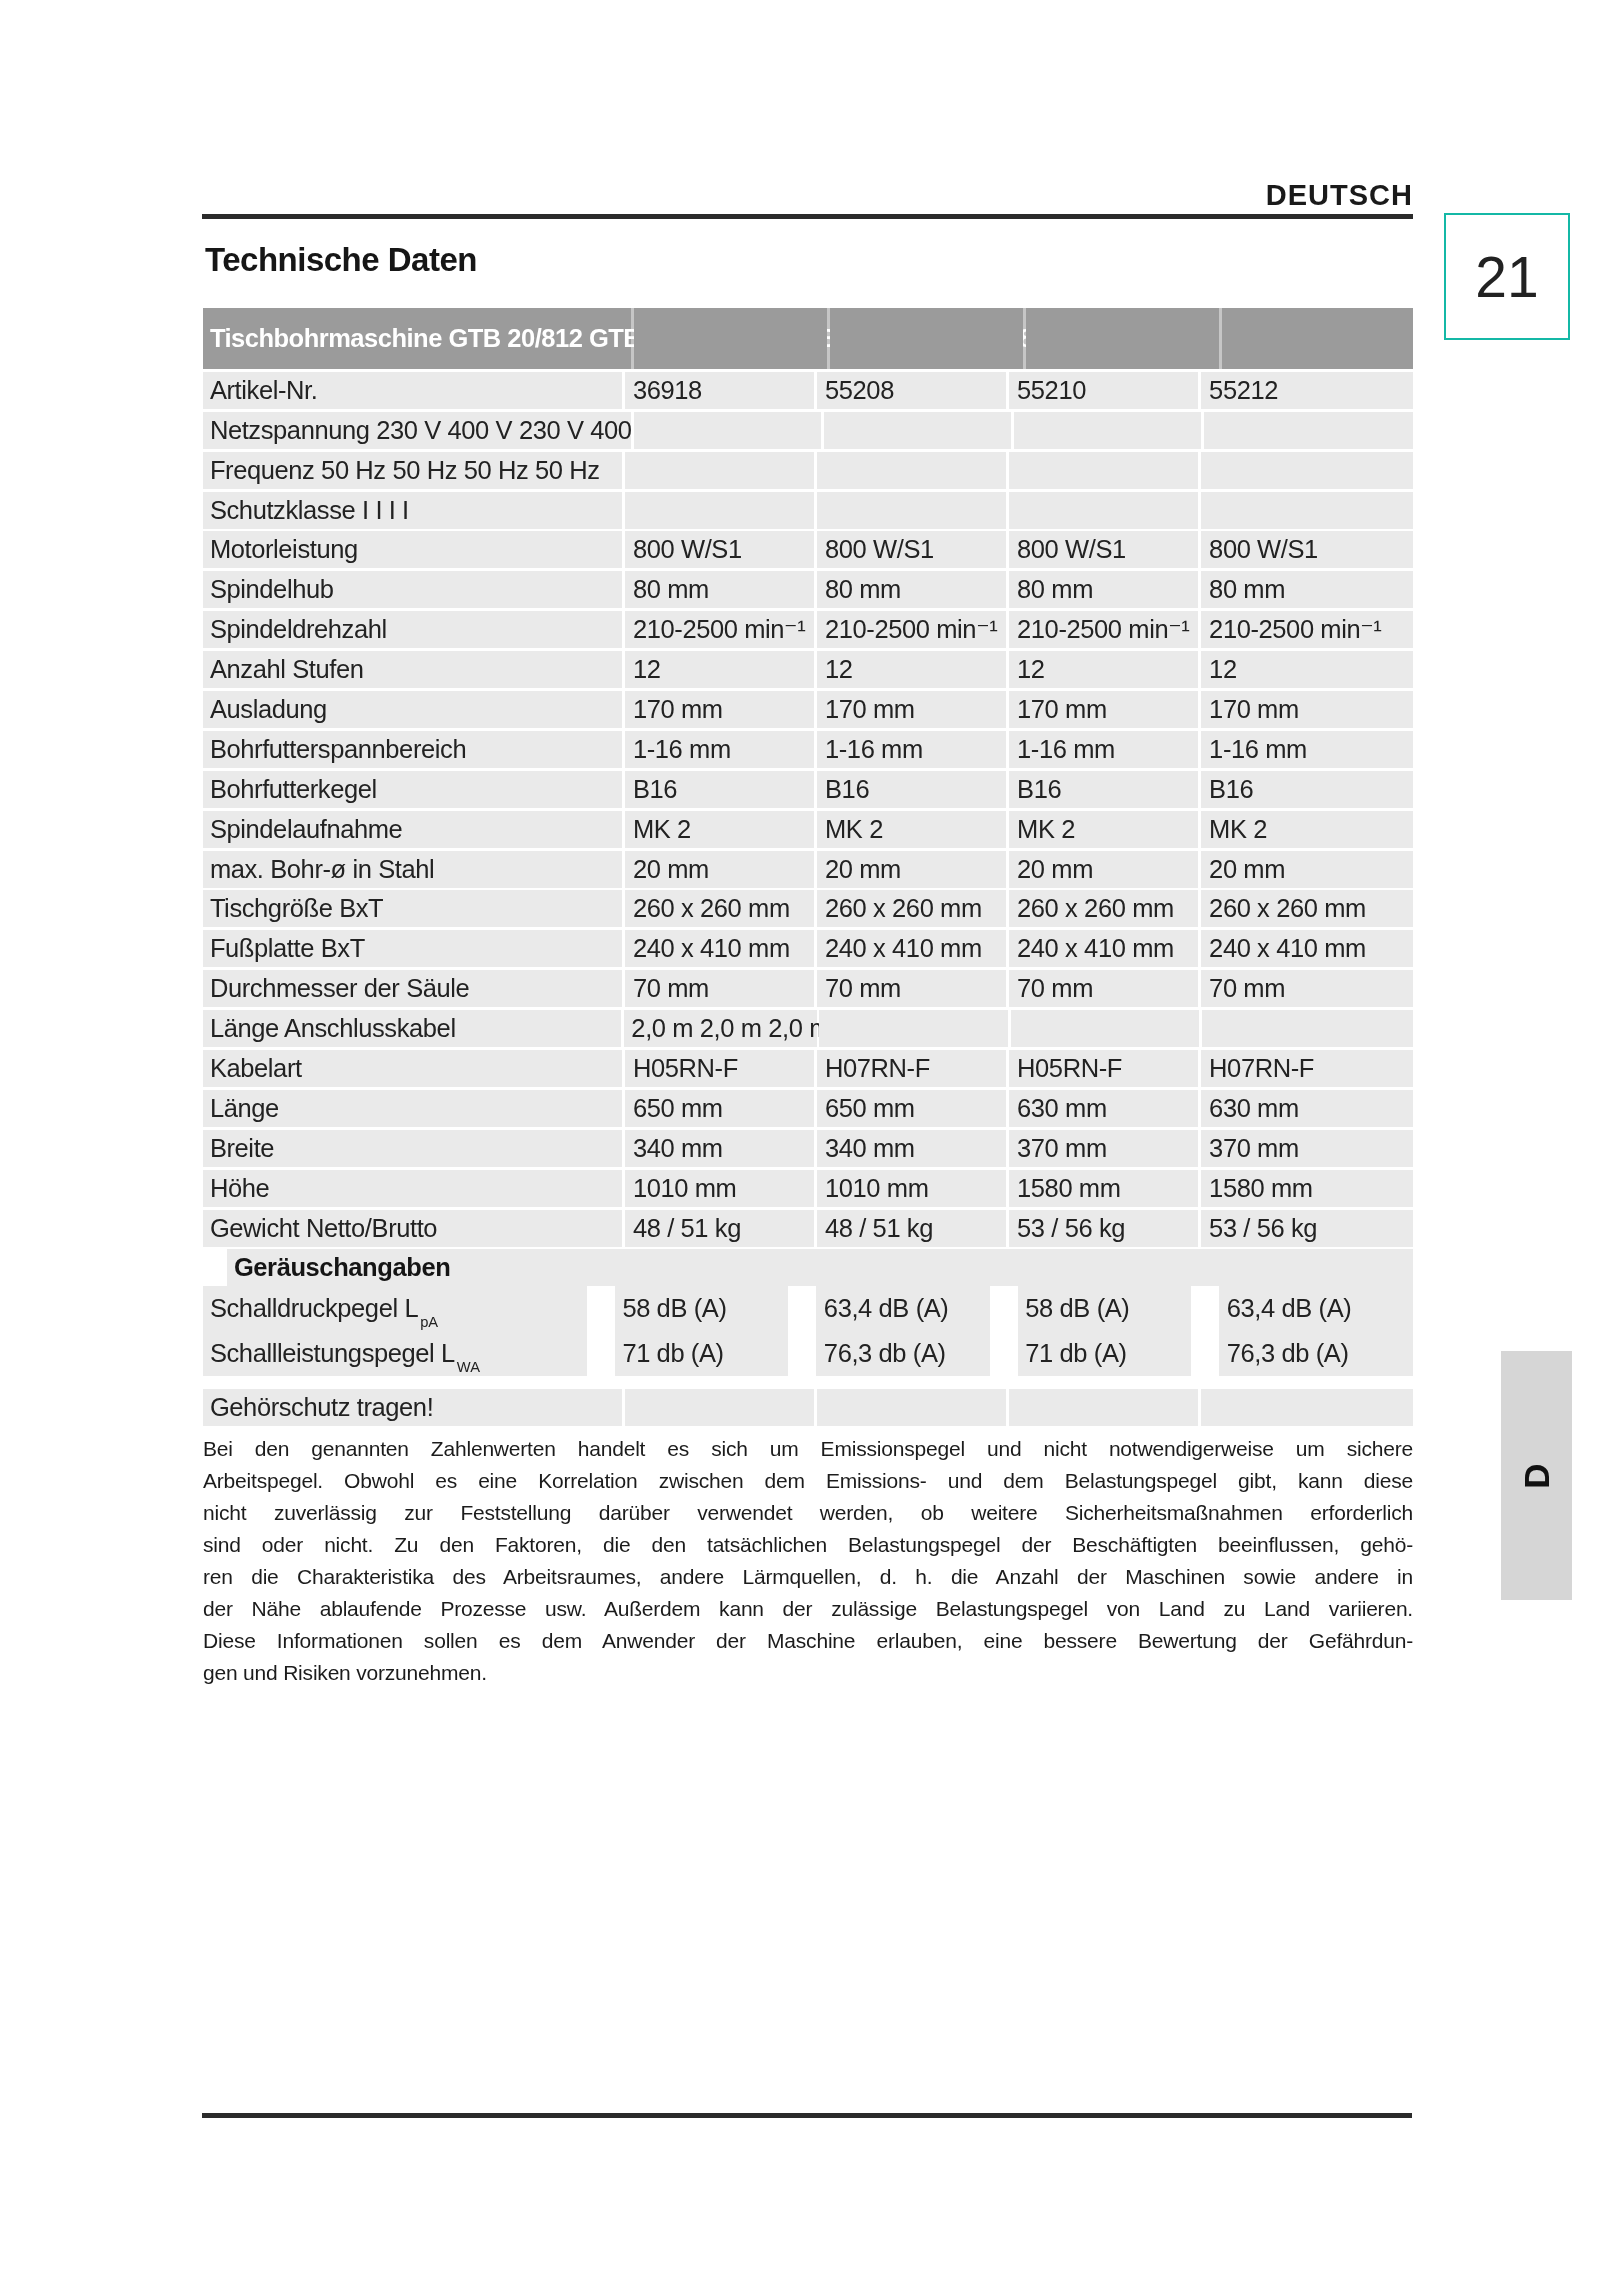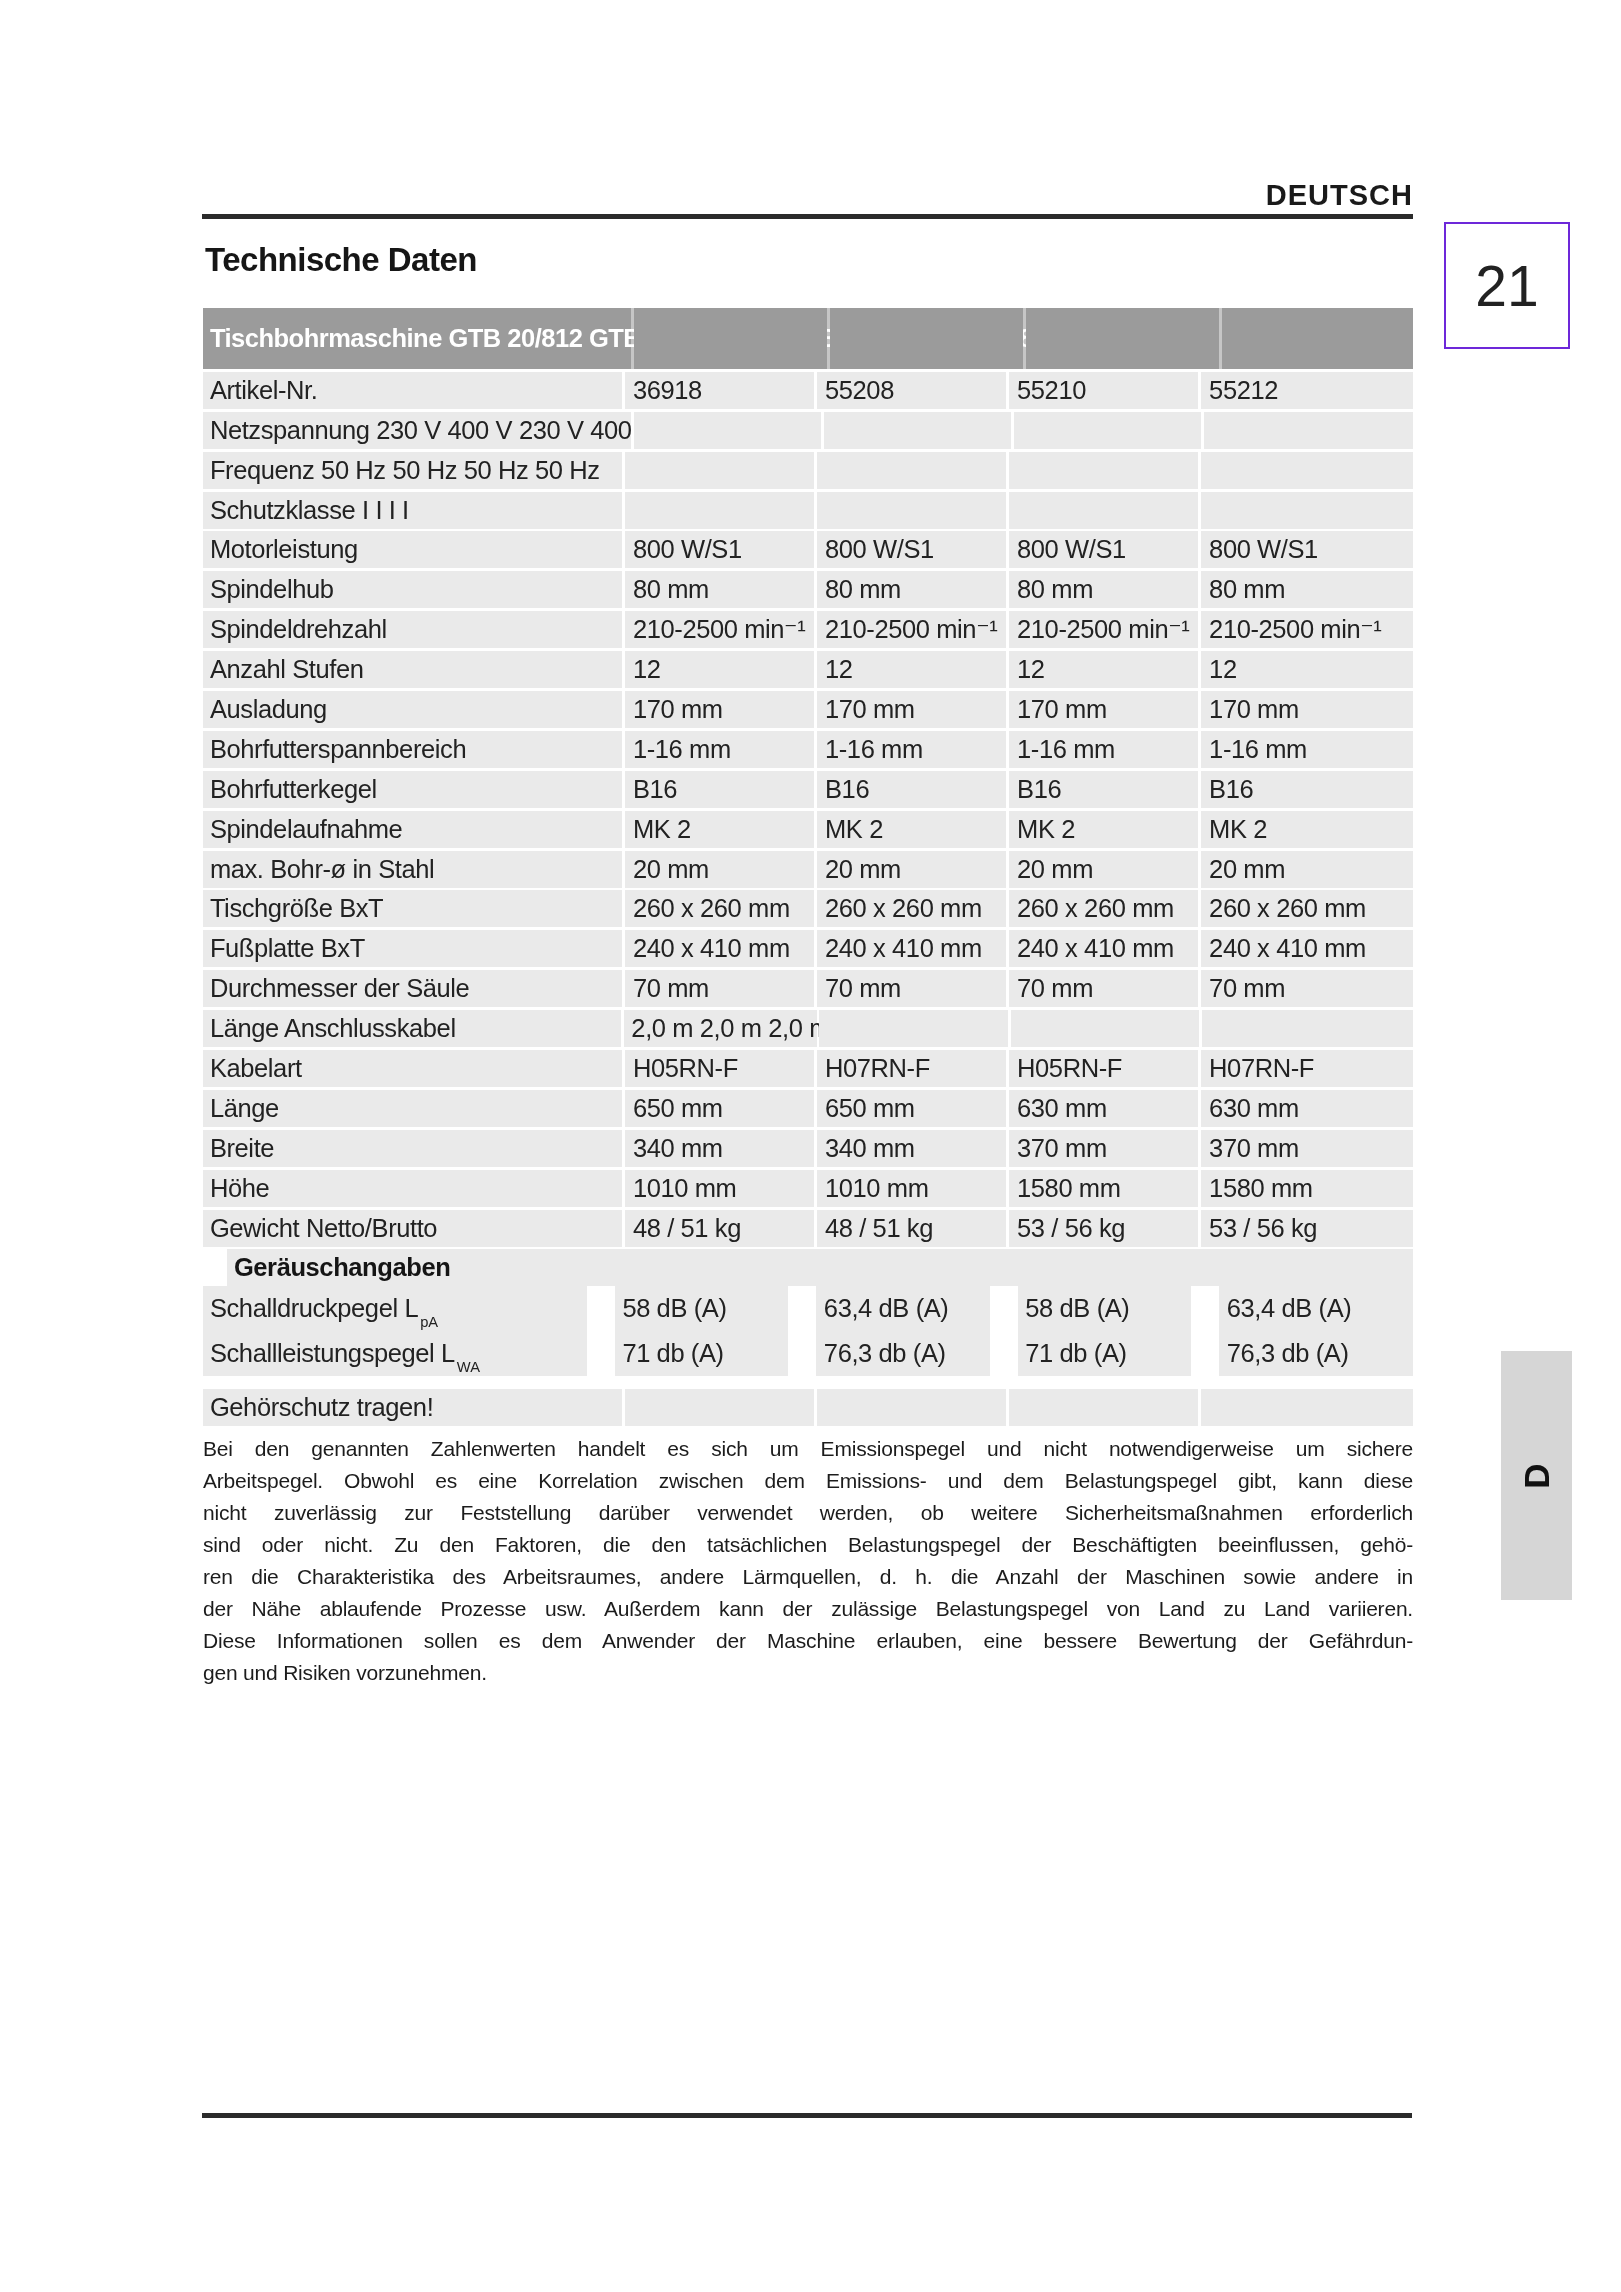--- a/index.html
+++ b/index.html
@@ -8,22 +8,22 @@
     font-family:"Liberation Sans","DejaVu Sans",sans-serif;color:#1d1d1d;
     overflow:hidden;
   }
   .deutsch{
     position:absolute;left:202px;top:179px;width:1211px;text-align:right;
     font-size:29px;font-weight:bold;letter-spacing:1px;color:#1a1a1a;
   }
   .rule-top{position:absolute;left:202px;top:214px;width:1211px;height:4.9px;background:#2b2b2b;}
   .rule-bottom{position:absolute;left:202px;top:2113px;width:1210px;height:4.9px;background:#2b2b2b;}
   .pagenum-box{
-    position:absolute;left:1444px;top:222px;width:126px;height:127px;
-    border:2px solid #6d28d9;box-sizing:border-box;background:#fff;
+    position:absolute;left:1444px;top:213px;width:126px;height:127px;
+    border:2px solid #14b8a6;box-sizing:border-box;background:#fff;
     display:flex;align-items:center;justify-content:center;
   }
   .pagenum-box span{font-size:57px;color:#222;}
   .title{
     position:absolute;left:205px;top:241px;font-size:33px;font-weight:bold;
     color:#161616;letter-spacing:-0.5px;
   }
   .spec-table{position:absolute;left:203px;top:308px;width:1210px;}
   .t-header{display:flex;gap:2.9px;background:#c6c6c6;height:61px;margin-bottom:2.9px;}
   .t-header .hc{background:#9b9b9b;height:100%;overflow:visible;}

